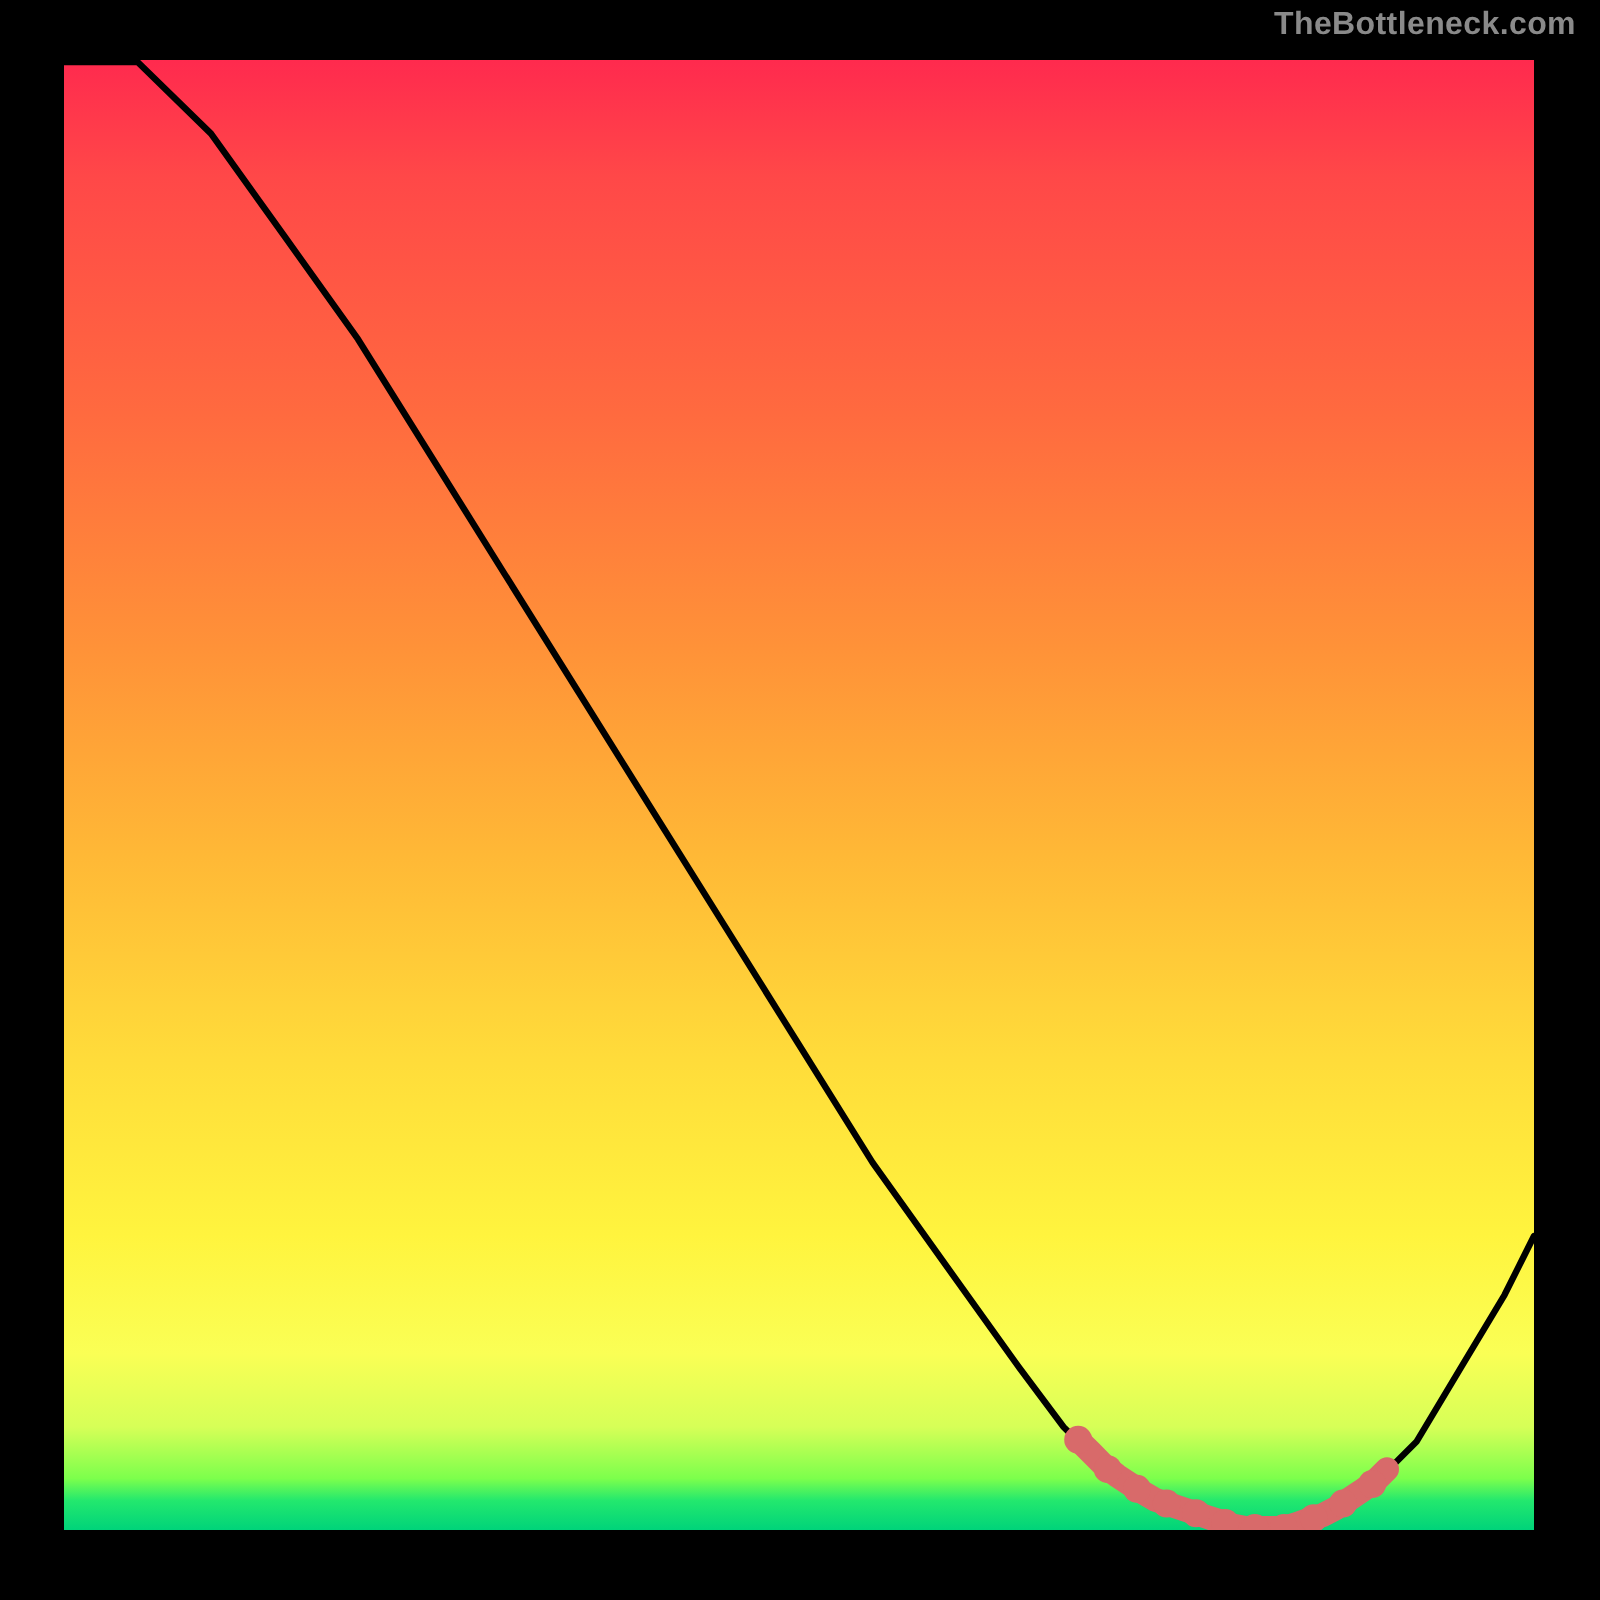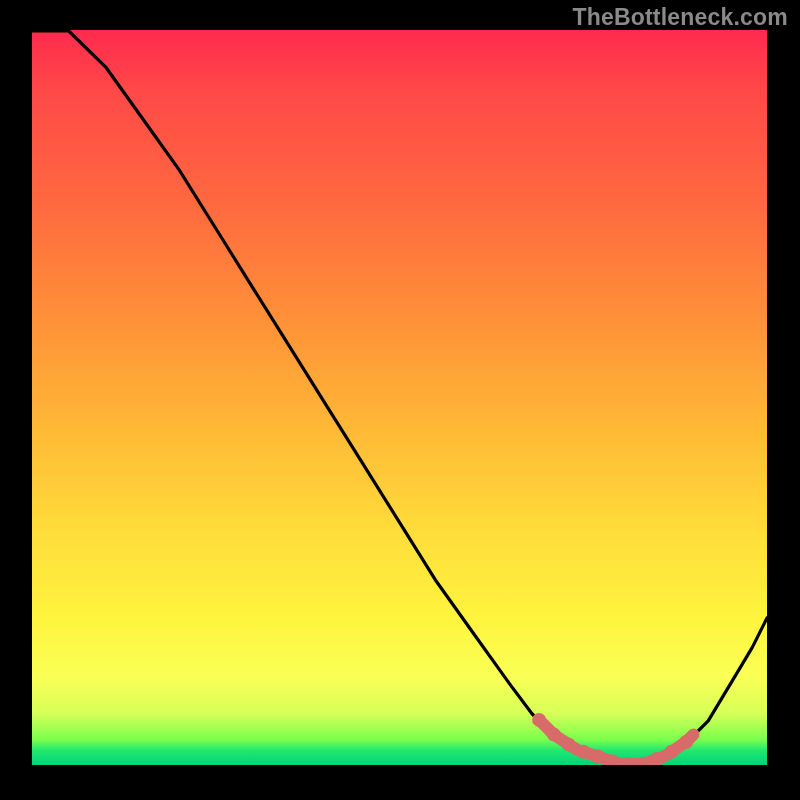--- a/index.html
+++ b/index.html
@@ -14,21 +14,21 @@
     position: relative;
     width: 800px;
     height: 800px;
     background: #000000;
   }
   .attribution {
     position: absolute;
     top: 4px;
     right: 12px;
     font-family: Arial, Helvetica, sans-serif;
-    font-size: 23px;
+    font-size: 16px;
     font-weight: bold;
     color: #8a8a8a;
     letter-spacing: 0.2px;
     z-index: 5;
   }
   .plot-frame {
     position: absolute;
     left: 32px;
     top: 30px;
     width: 735px;

